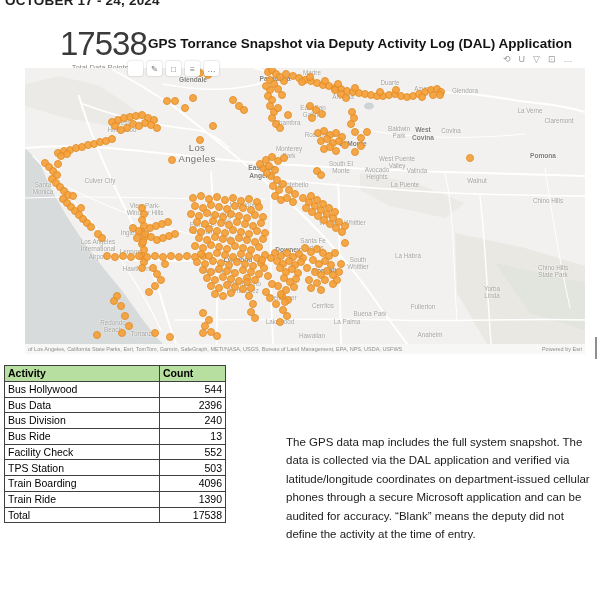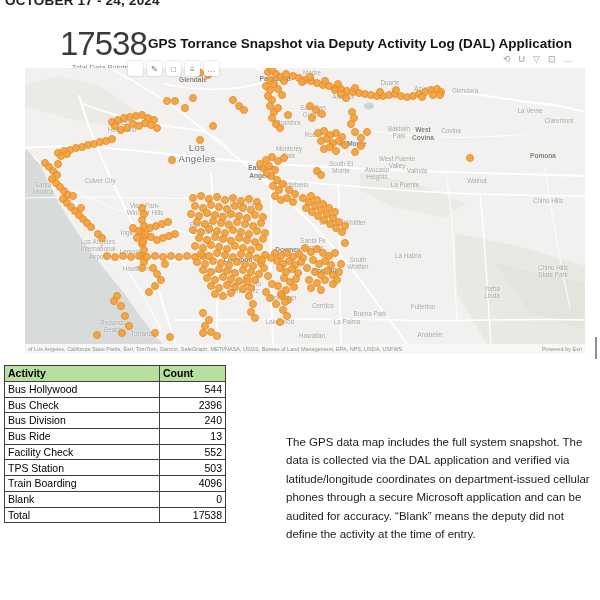--- a/index.html
+++ b/index.html
@@ -643,21 +643,21 @@
     <th>Activity</th>
     <th>Count</th>
   </tr>
     </thead>
   <tbody id="table-body">
       <tr>
         <td>Bus Hollywood</td>
         <td class="count">544</td>
       </tr>
       <tr>
-        <td>Bus Check</td>
+        <td>Bus Data</td>
         <td class="count">2396</td>
       </tr>
       <tr>
         <td>Bus Division</td>
         <td class="count">240</td>
       </tr>
       <tr>
         <td>Bus Ride</td>
         <td class="count">13</td>
       </tr>
@@ -667,22 +667,22 @@
       </tr>
       <tr>
         <td>TPS Station</td>
         <td class="count">503</td>
       </tr>
       <tr>
         <td>Train Boarding</td>
         <td class="count">4096</td>
       </tr>
       <tr>
-        <td>Blank</td>
-        <td class="count">0</td>
+        <td>Train Ride</td>
+        <td class="count">1390</td>
       </tr>
       <tr>
         <td>Total</td>
         <td class="count">17538</td>
       </tr>
     </tbody>
 </table>
 
 <p class="description">The GPS data map includes the full system snapshot. The data is collected via the DAL application and verified via latitude/longitude coordinates on department-issued cellular phones through a secure Microsoft application and can be audited for accuracy. “Blank” means the deputy did not define the activity at the time of entry.</p>
 

